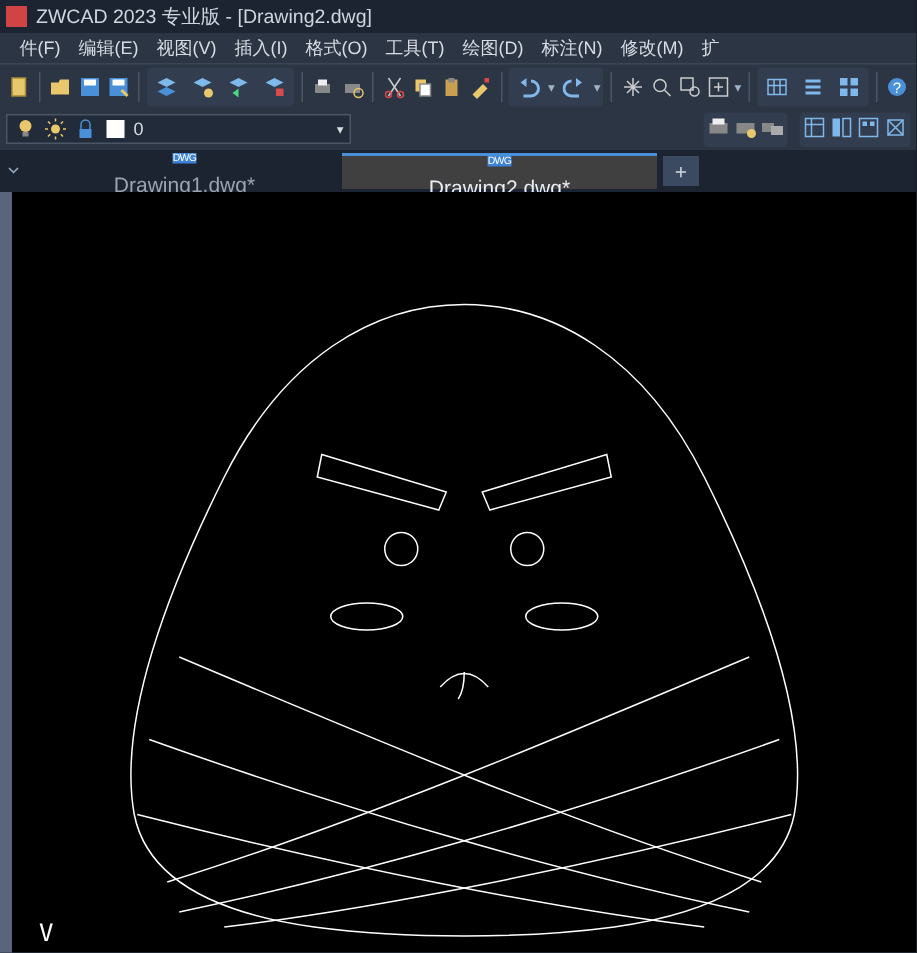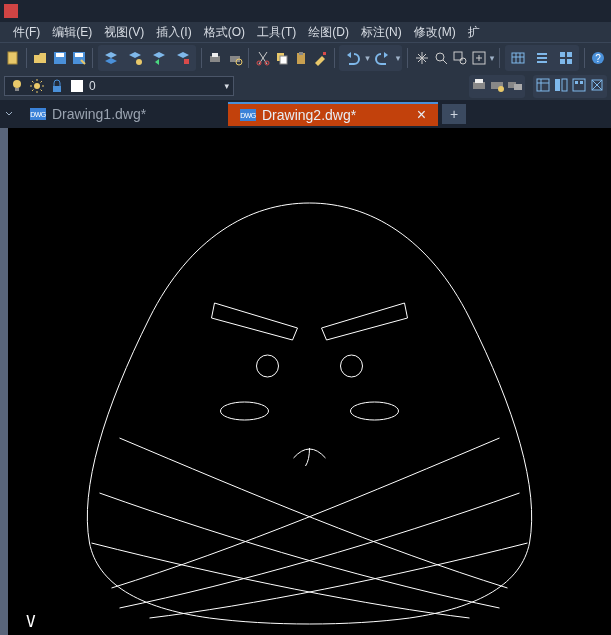--- a/index.html
+++ b/index.html
@@ -12,39 +12,40 @@
   .toolbar .tb-btn { width: 22px; height: 22px; display: flex; align-items: center; justify-content: center; cursor: pointer; border-radius: 2px; }
   .toolbar .sep { width: 1px; height: 20px; background: #4a5568; margin: 0 3px; }
   .toolbar .group { display: flex; align-items: center; gap: 2px; background: #323d4f; padding: 2px; border-radius: 3px; }
   .toolbar2 { height: 28px; background: #2b3544; display: flex; align-items: center; padding: 0 4px; gap: 4px; }
   .layer-sel { flex: 0 0 230px; height: 20px; background: #222b39; border: 1px solid #4a5568; display: flex; align-items: center; padding: 0 4px; gap: 4px; font-size: 12px; }
   .layer-sel .dd { margin-left: auto; }
   .right-icons { margin-left: auto; display: flex; align-items: center; gap: 2px; }
   .right-icons .group2 { display: flex; align-items: center; gap: 2px; background: #323d4f; padding: 2px; border-radius: 3px; margin-left: 4px; }
   .tabbar { height: 28px; background: #1c2431; display: flex; align-items: center; padding-left: 4px; gap: 0; }
   .tabbar .marker { width: 10px; height: 10px; display:flex; align-items:center; justify-content:center; margin-right:4px;}
-  .tab { height: 24px; display: flex; align-items: center; padding: 0 12px; gap: 6px; font-family: "SimSun", monospace; font-size: 14px; cursor: pointer; }
+  .tab { height: 24px; display: flex; align-items: center; padding: 0 12px; gap: 6px; font-family: "SimSun", monospace; font-size: 14px; cursor: pointer; flex-direction: column; }
   .tab.inactive { background: #1c2431; color: #9aa3b0; width: 210px; }
-  .tab.active { background: #c2410c; color: #e8edf4; width: 210px; border-top: 2px solid #4a90d9; }
+  .tab.active { background: #404040; color: #e8edf4; width: 210px; border-top: 2px solid #4a90d9; }
   .tab .dwg-ico { width: 16px; height: 12px; background: #3b82d8; display:flex; align-items:center; justify-content:center; }
   .tab .dwg-ico span { font-size:7px; color:#fff; font-family:Arial; letter-spacing:-0.5px; }
   .tab .close { margin-left: auto; }
   .tab-new { width: 24px; height: 20px; background: #3b4a60; display:flex; align-items:center; justify-content:center; margin-left:4px; cursor:pointer; }
   .canvas-blackframe { position: absolute; left: 0; top: 128px; right: 0; bottom: 0; background: #59657a; padding: 0; }
   .canvas { position: absolute; left: 8px; top: 0; right: 0; bottom: 0; background: #000; }
   .canvas svg { width: 100%; height: 100%; }
   .ucs { position:absolute; left: 18px; bottom: 4px; color:#fff; font-family: monospace; font-size:16px;}
   
   .ic { width:16px; height:16px; }
 </style>
 </head>
 <body>
 
 <div class="titlebar">
   <div class="logo"></div>
+  <span>ZWCAD 2023 专业版 - [Drawing2.dwg]</span>
 </div>
 
 <div class="menubar">
   <div class="menu-item">件(F)</div>
   <div class="menu-item">编辑(E)</div>
   <div class="menu-item">视图(V)</div>
   <div class="menu-item">插入(I)</div>
   <div class="menu-item">格式(O)</div>
   <div class="menu-item">工具(T)</div>
   <div class="menu-item">绘图(D)</div>

